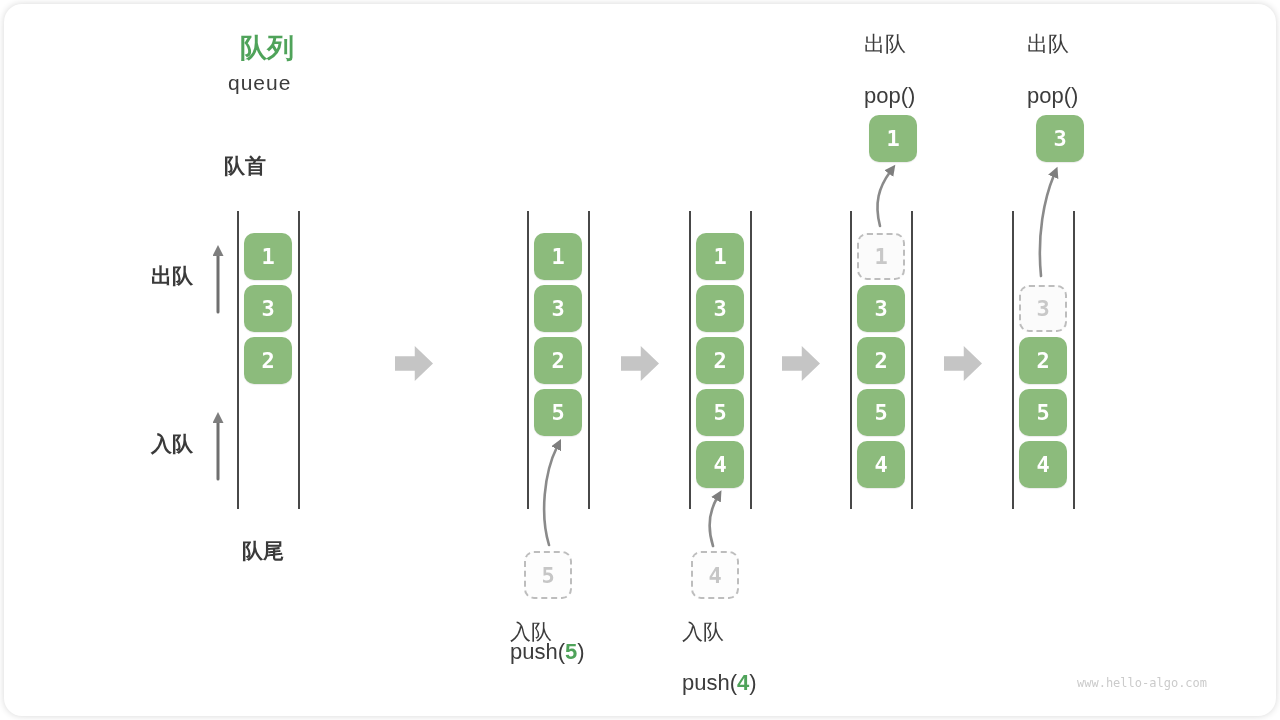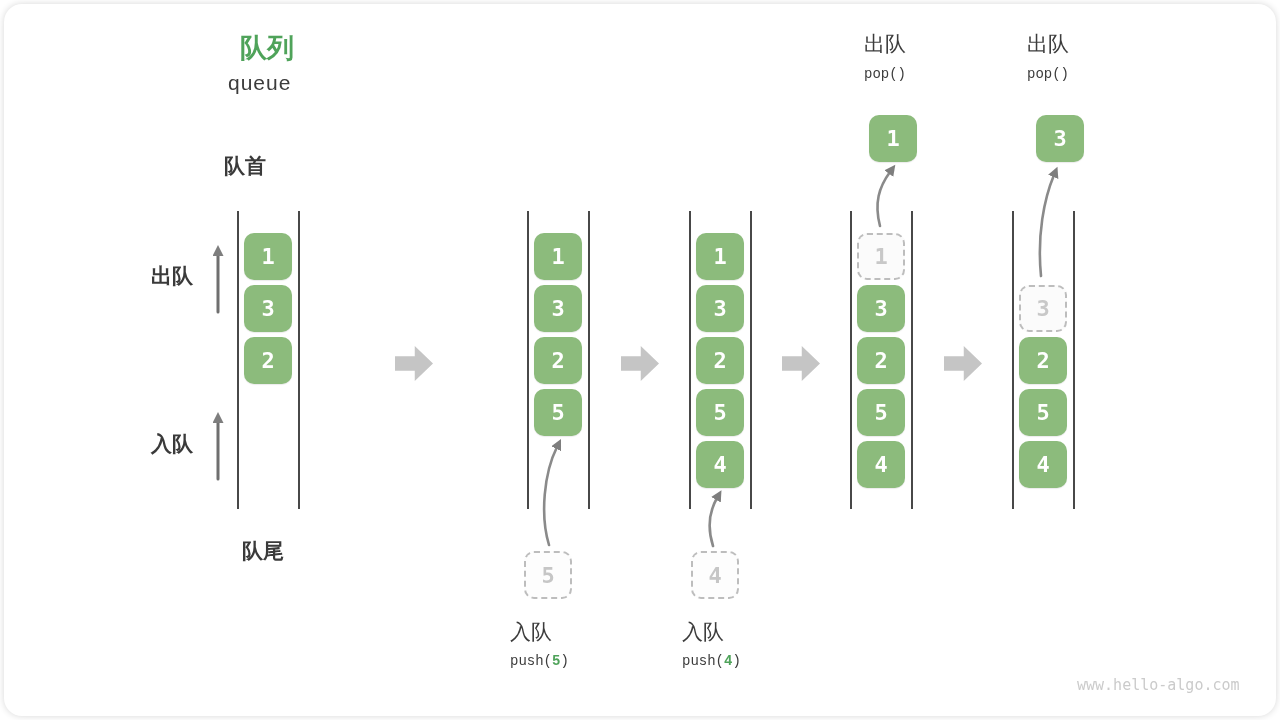--- a/index.html
+++ b/index.html
@@ -6,23 +6,23 @@
   .stage{position:relative;width:1280px;height:720px;background:#ffffff;overflow:hidden;
          font-family:"Liberation Sans","DejaVu Sans",sans-serif;}
   .card{position:absolute;left:4px;top:4px;right:4px;bottom:4px;background:#ffffff;
         border-radius:18px;box-shadow:0 0 7px rgba(0,0,0,.16);}
   .abs{position:absolute;}
   
   .title-zh{font-size:27px;font-weight:700;color:#4FA35A;}
   .title-en{font-size:21px;color:#3C3C3C;letter-spacing:1px;}
   .lbl-bold{font-size:21px;font-weight:700;color:#3A3A3A;}
   .lbl{font-size:21px;font-weight:400;color:#3C3C3C;}
-  .code{font-family:Liberation Mono, monospace;font-size:14px;color:#3C3C3C;}
+  .code{font-family:Liberation Sans, sans-serif;font-size:22px;color:#3C3C3C;margin-top:17px;}
   .code .arg{color:#4FA35A;font-weight:700;}
-  .watermark{font-family:"DejaVu Sans Mono","Liberation Mono",monospace;font-size:15px;color:#CBCBCB;}
+  .watermark{font-family:"DejaVu Sans Mono","Liberation Mono",monospace;font-size:12px;color:#CBCBCB;}
   
   .col{position:absolute;top:0;width:63px;height:720px;}
   .wall{position:absolute;top:211px;width:2px;height:298px;background:#484848;}
   .wall.l{left:0;} .wall.r{left:61px;}
   .qbox{position:absolute;width:48px;height:47px;left:7px;border-radius:10px;background:#8CBB7C;
         display:flex;align-items:center;justify-content:center;
         font-family:"DejaVu Sans Mono","Liberation Mono",monospace;
         font-size:22px;font-weight:700;color:#ffffff;box-shadow:0 1px 1px rgba(0,0,0,.08);}
   .qbox.free{left:auto;}
   .ghost{background:#FBFBFB;border:2px dashed #BDBDBD;color:#C8C8C8;box-shadow:none;
@@ -79,21 +79,21 @@
   <div class="col" style="left:527px;">
     <div class="wall l"></div>
     <div class="wall r"></div>
     <div class="qbox" style="top:233px;">1</div>
     <div class="qbox" style="top:285px;">3</div>
     <div class="qbox" style="top:337px;">2</div>
     <div class="qbox" style="top:389px;">5</div>
   </div>
   <div class="pend" style="left:524px;top:551px;">5</div>
   <div class="abs lbl" style="left:510px;top:618px;">入队</div>
-  <div class="abs code" style="left:510px;top:653px;"><span>push(</span><span class="arg">5</span><span>)</span></div>
+  <div class="abs code" style="left:510px;top:622px;"><span>push(</span><span class="arg">5</span><span>)</span></div>
 
   <div class="col" style="left:689px;">
     <div class="wall l"></div>
     <div class="wall r"></div>
     <div class="qbox" style="top:233px;">1</div>
     <div class="qbox" style="top:285px;">3</div>
     <div class="qbox" style="top:337px;">2</div>
     <div class="qbox" style="top:389px;">5</div>
     <div class="qbox" style="top:441px;">4</div>
   </div>

